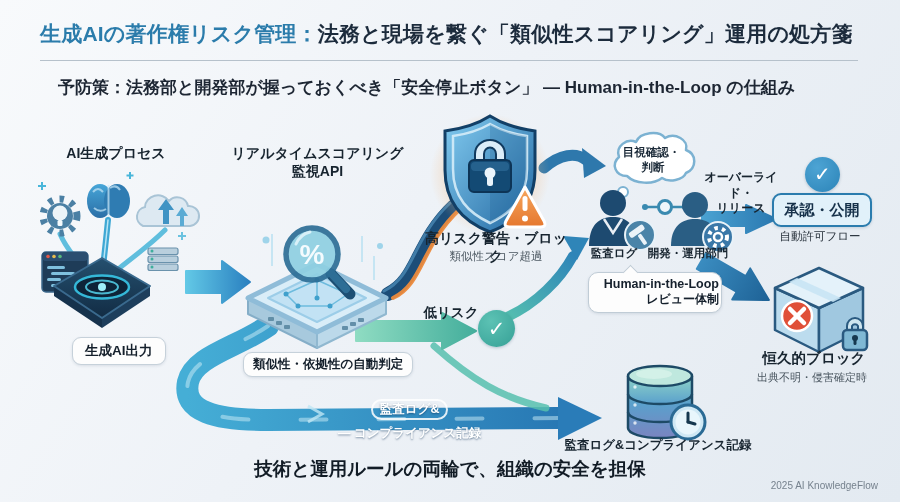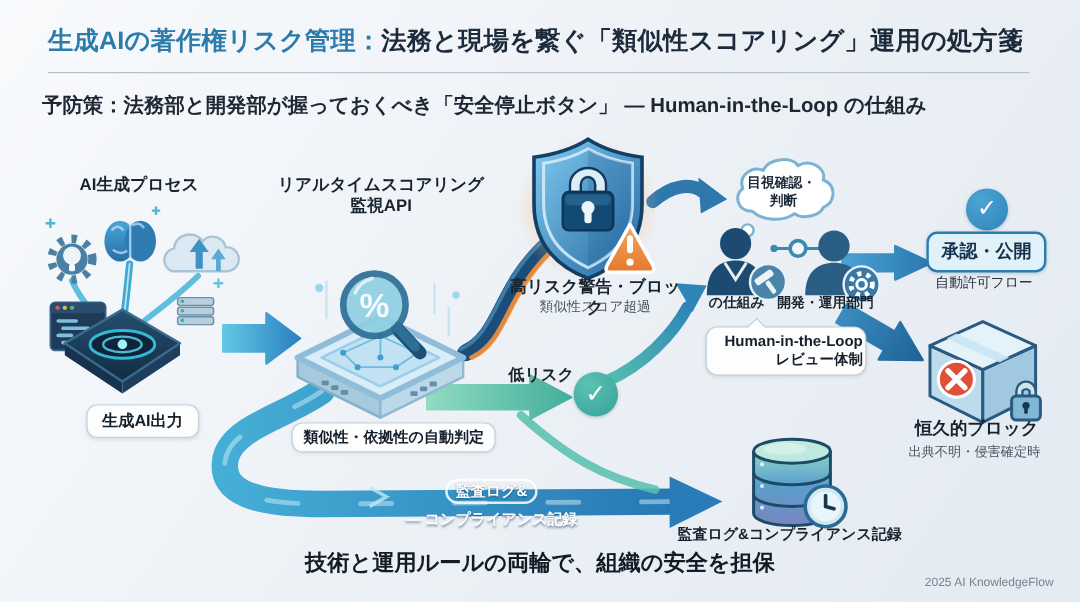--- a/index.html
+++ b/index.html
@@ -39,21 +39,21 @@
 </style>
 </head>
 <body>
 
 <div class="canvas">
 
   <div class="abs ttl" style="left:40px;top:20px;width:840px;">
     <span class="accent">生成AIの著作権リスク管理：</span><span class="rest">法務と現場を繋ぐ「類似性スコアリング」運用の処方箋</span>
   </div>
   <div class="abs rule" style="left:40px;top:60px;width:818px;"></div>
-  <div class="abs subttl" style="left:35px;top:76px;width:840px;">予防策：法務部と開発部が握っておくべき「安全停止ボタン」 — Human-in-the-Loop の仕組み</div>
+  <div class="abs subttl" style="left:58px;top:76px;width:840px;">予防策：法務部と開発部が握っておくべき「安全停止ボタン」 — Human-in-the-Loop の仕組み</div>
 
   <svg class="abs" style="left:172px;top:318px;" width="456" height="126" viewBox="0 0 456 126">
     <defs>
       <linearGradient id="gloop" x1="0" y1="0" x2="1" y2="0">
         <stop offset="0" stop-color="#45aed6"></stop>
           <stop offset="1" stop-color="#2878b4"></stop>
       </linearGradient>
     </defs>
     <path d="M96,8 C64,30 22,38 16,64 C10,94 44,102 96,102 L388,100" fill="none" stroke="url(#gloop)" stroke-width="22" stroke-linecap="round"></path>
     <path d="M96,8 C64,30 22,38 16,64 C10,94 44,102 96,102 L388,100" fill="none" stroke="#cdeef8" stroke-width="4" stroke-linecap="round" opacity=".5" stroke-dasharray="26 52"></path>
@@ -394,29 +394,33 @@
   </div>
   <div class="abs" style="left:243px;top:352px;">
     <span class="whitebox pillbox" style="font-size:12.5px;padding:3px 9px;">類似性・依拠性の自動判定</span>
   </div>
 
   <div class="abs lbl" style="left:418px;top:229px;width:156px;font-size:14px;">高リスク警告・ブロック</div>
   <div class="abs cap" style="left:418px;top:249px;width:156px;font-size:11.5px;">類似性スコア超過</div>
 
   <div class="abs lbl" style="left:415px;top:304px;width:72px;font-size:13.5px;">低リスク</div>
 
-  <div class="abs lbl" style="left:578px;top:246px;width:72px;font-size:11.5px;">の仕組み</div>
+  <div class="abs lbl" style="left:578px;top:246px;width:72px;font-size:11.5px;">監査ログ</div>
   <div class="abs lbl" style="left:642px;top:246px;width:92px;font-size:11.5px;">開発・運用部門</div>
 
   <div class="abs hitl" style="left:588px;top:272px;width:128px;">
     <span class="ptr"></span>
     <div style="font-weight:bold;font-size:12.5px;color:#15202c;">Human-in-the-Loop</div>
     <div style="font-weight:bold;font-size:12px;color:#15202c;">レビュー体制</div>
   </div>
 
+  <div class="abs lbl" style="left:693px;top:170px;width:96px;font-size:12px;">
+    <div>オーバーライド・</div>
+    <div>リリース</div>
+  </div>
 
   <div class="abs approve-box" style="left:772px;top:193px;width:96px;height:30px;line-height:30px;font-size:15px;">承認・公開</div>
   <div class="abs cap" style="left:766px;top:229px;width:108px;font-size:11.5px;color:#28323c;">自動許可フロー</div>
 
   <div class="abs lbl" style="left:748px;top:349px;width:132px;font-size:14.5px;">恒久的ブロック</div>
   <div class="abs cap" style="left:738px;top:371px;width:148px;font-size:11px;">出典不明・侵害確定時</div>
 
   <div class="abs audit-text" style="left:338px;top:399px;">
     <span class="audit-pill">監査ログ&amp;</span>
     <span class="audit-rest">— コンプライアンス記録</span>

